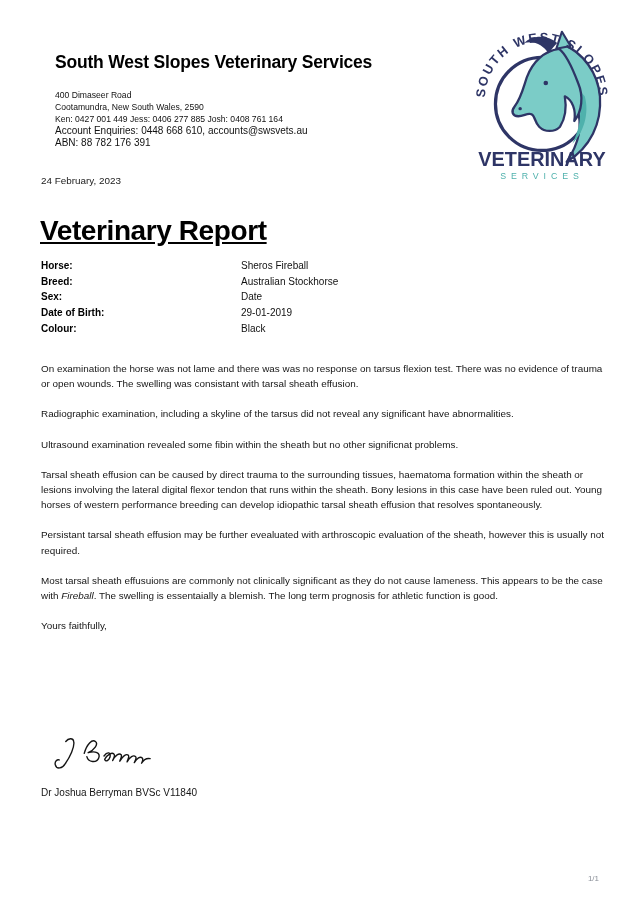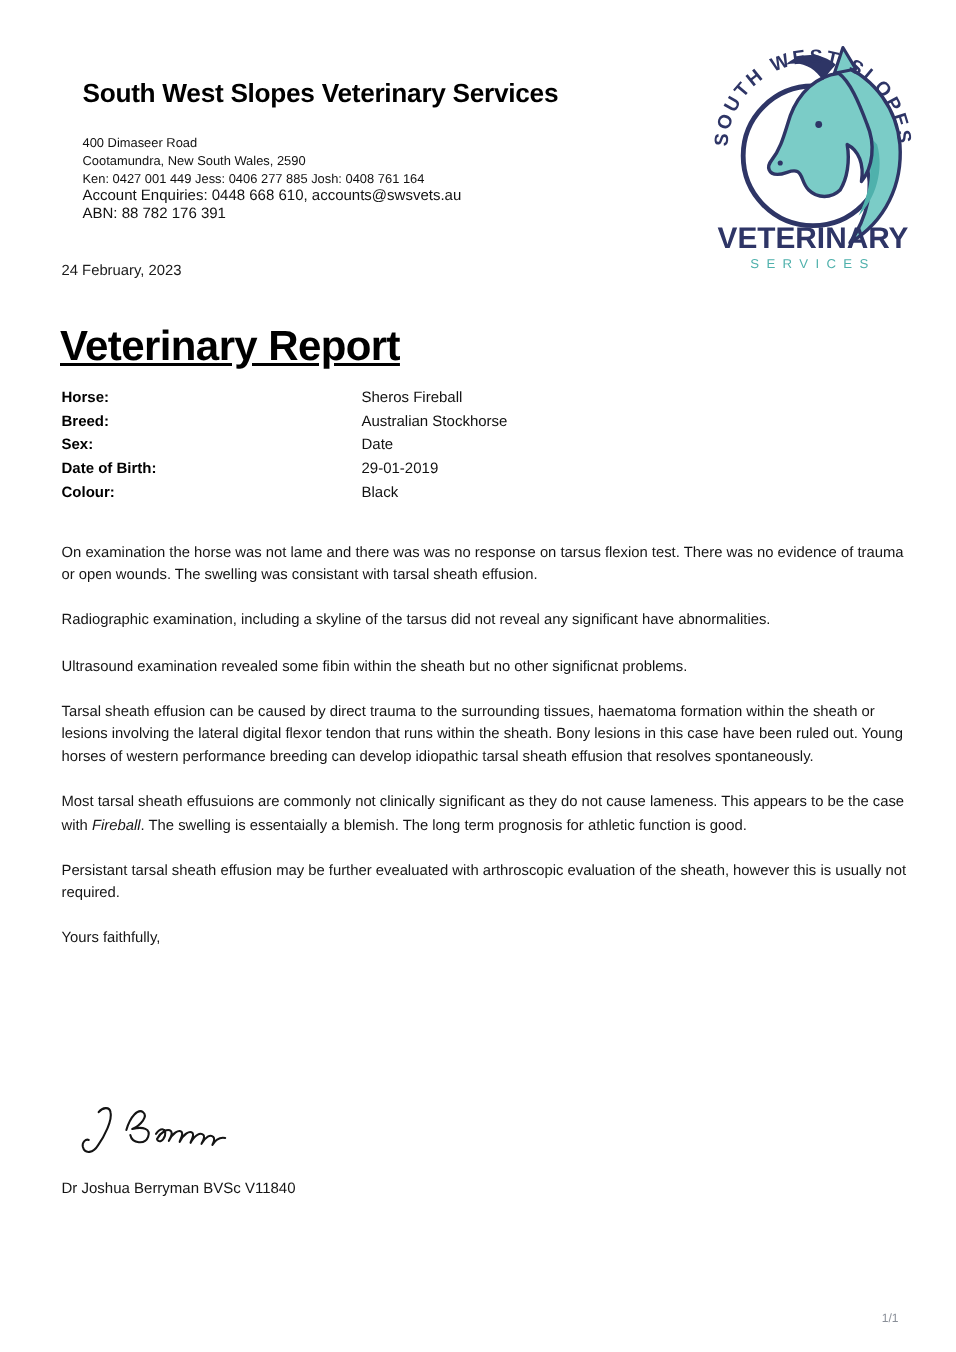--- a/index.html
+++ b/index.html
@@ -127,22 +127,22 @@
       <span class="detail-label">Colour:</span>
       <span class="detail-value">Black</span>
     </div>
   </div>
 
   <div class="body-text">
     <p>On examination the horse was not lame and there was was no response on tarsus flexion test. There was no evidence of trauma or open wounds. The swelling was consistant with tarsal sheath effusion.</p>
     <p>Radiographic examination, including a skyline of the tarsus did not reveal any significant have abnormalities.</p>
     <p>Ultrasound examination revealed some fibin within the sheath but no other significnat problems.</p>
     <p>Tarsal sheath effusion can be caused by direct trauma to the surrounding tissues, haematoma formation within the sheath or lesions involving the lateral digital flexor tendon that runs within the sheath. Bony lesions in this case have been ruled out. Young horses of western performance breeding can develop idiopathic tarsal sheath effusion that resolves spontaneously.</p>
+    <p>Persistant tarsal sheath effusion may be further evealuated with arthroscopic evaluation of the sheath, however this is usually not required.</p>
     <p><span>Most tarsal sheath effusuions are commonly not clinically significant as they do not cause lameness. This appears to be the case with </span><em>Fireball</em><span>.  The swelling is essentaially a blemish. The long term prognosis for athletic function is good.</span></p>
-    <p>Persistant tarsal sheath effusion may be further evealuated with arthroscopic evaluation of the sheath, however this is usually not required.</p>
     <p class="closing">Yours faithfully,</p>
   </div>
 
   <svg class="signature" viewBox="0 0 220 66">
     <g fill="none" stroke="#141414" stroke-width="2.1" stroke-linecap="round" stroke-linejoin="round">
       <path d="M30 14 C 34 9 41 8 42 14 C 44 22 36 38 29 48 C 25 55 16 57 14 49 C 13 44 17 41 20 42"></path>
       <path d="M58 32 C 62 18 70 10 75 14 C 80 18 73 27 64 31 C 75 28 83 31 80 39 C 77 47 64 46 62 37"></path>
       <path d="M88 36 C 93 29 99 30 97 38 C 95 44 90 45 89 41 C 93 34 100 30 103 33 C 106 36 101 42 101 43 C 105 35 111 31 114 34 C 116 37 112 42 112 44 C 116 36 122 32 125 35 C 127 38 123 43 123 45 C 127 37 133 34 136 37 C 138 39 135 44 134 46 C 138 39 143 36 146 39 C 148 41 146 45 145 47 C 148 42 153 39 158 40"></path>
     </g>
   </svg>

